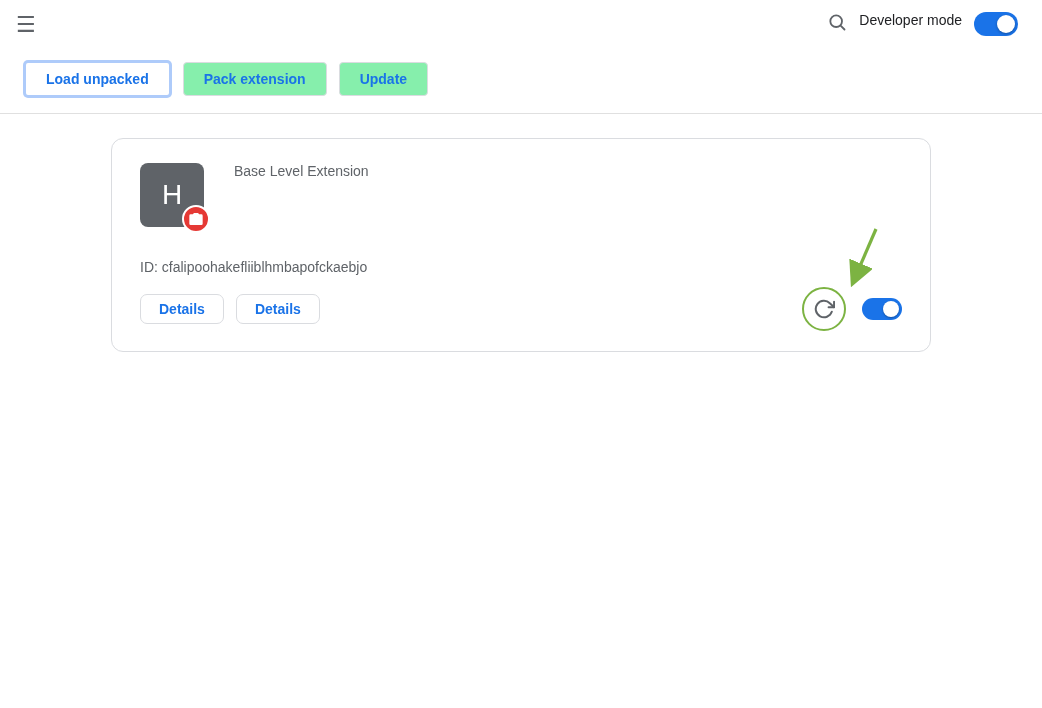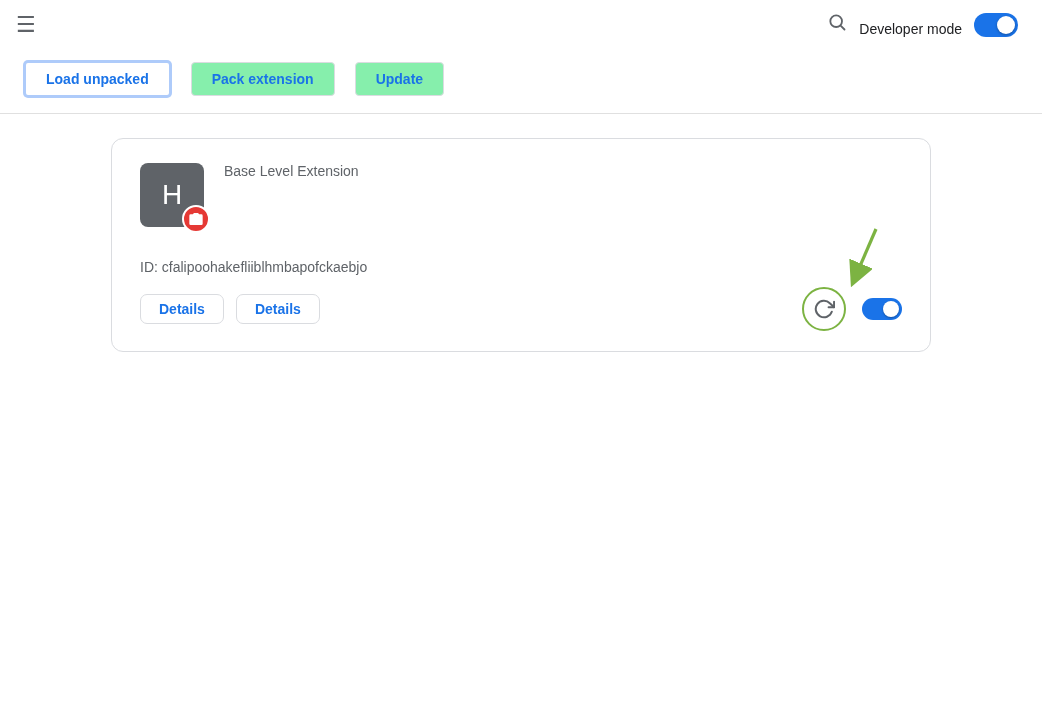--- a/index.html
+++ b/index.html
@@ -30,21 +30,21 @@
       cursor: pointer;
       line-height: 1;
     }
     .page-title {
       font-size: 28px;
       font-weight: 500;
       color: #202124;
     }
     .header-right {
       display: flex;
-      align-items: flex-end;
+      align-items: flex-start;
       gap: 12px;
     }
     .search-icon {
       color: #5f6368;
       font-size: 20px;
       cursor: pointer;
     }
     .developer-mode-label {
       font-size: 14px;
       color: #202124;
@@ -72,21 +72,21 @@
       height: 18px;
       background: #fff;
       border-radius: 50%;
       box-shadow: 0 1px 3px rgba(0,0,0,0.3);
     }
 
     
     .toolbar {
       display: flex;
       align-items: center;
-      gap: 20px;
+      gap: 12px;
       padding: 12px 24px 16px 24px;
     }
     .toolbar-btn {
       padding: 8px 20px;
       border: 1.5px solid #dadce0;
       border-radius: 4px;
       background: #86efac;
       color: #1a73e8;
       font-size: 14px;
       font-weight: 600;
@@ -177,20 +177,21 @@
       color: #202124;
     }
     .ext-version {
       font-size: 16px;
       color: #5f6368;
       font-weight: 400;
     }
     .ext-desc {
       font-size: 14px;
       color: #5f6368;
+      margin-left: 10px;
     }
 
     
     .card-id {
       font-size: 14px;
       color: #5f6368;
       margin-bottom: 12px;
     }
 
     

